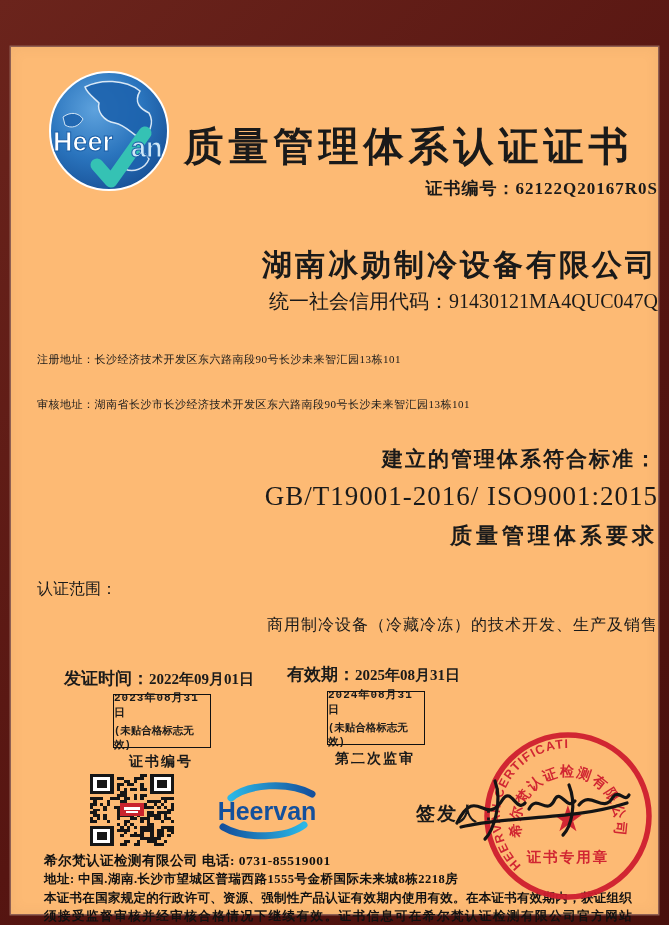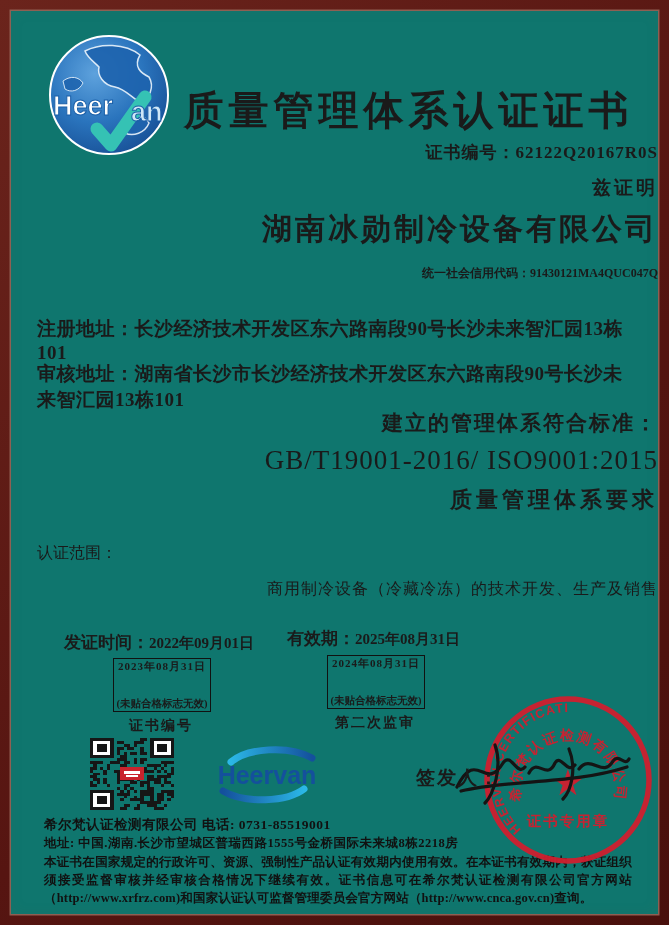--- a/index.html
+++ b/index.html
@@ -3,46 +3,47 @@
 <meta charset="utf-8">
 <style>
   html,body{margin:0;padding:0;}
   body{
     width:669px;height:925px;position:relative;overflow:hidden;
     background:linear-gradient(135deg,#6b241c 0%,#561511 55%,#49100c 100%);
     font-family:"Liberation Serif","DejaVu Serif",serif;
     color:#1a1a1a;
   }
   .page{
-    position:absolute;inset:11px;background:#0f766e;
+    position:absolute;inset:11px;background:#fdba74;
     box-shadow:0 0 0 1.5px #8f5f52, inset 0 0 14px rgba(120,90,70,.08);
+    margin-top:36px;
   }
   .abs{position:absolute;}
   .ctr{left:0;right:0;text-align:right;}
 
   .cert-title{top:72px;font-size:40px;font-weight:900;letter-spacing:5px;left:158px;right:10px;text-align:center;}
   .cert-no{top:130px;font-size:17px;font-weight:bold;letter-spacing:1px;}
   .certify{top:164px;font-size:19px;font-weight:bold;letter-spacing:3px;}
   .company{top:198px;font-size:30px;font-weight:900;letter-spacing:3px;}
-  .credit{top:254px;font-size:12px;font-weight:bold;}
-  .addr{left:26px;right:28px;font-size:19px;font-weight:700;letter-spacing:.5px;}
+  .credit{top:241px;font-size:20px;font-weight:normal;}
+  .addr{left:26px;right:28px;font-size:11px;font-weight:400;letter-spacing:.5px;}
   .addr1{top:305px;}
   .addr2{top:350px;}
   .std-head{top:398px;font-size:21px;font-weight:900;letter-spacing:2px;}
   .std-code{top:434px;font-size:27px;letter-spacing:1px;}
   .std-name{top:474px;font-size:22px;font-weight:900;letter-spacing:4px;}
   .scope-label{left:26px;top:532px;font-size:16px;font-weight:500;}
   .scope-text{top:568px;font-size:16px;font-weight:500;letter-spacing:1px;padding-left:36px;}
 
   .date-label{font-size:17px;font-weight:900;}
   .date-val{font-size:15px;font-weight:600;}
   .issue{left:53px;top:620px;}
   .expiry{left:276px;top:616px;}
 
-  .svl-box{width:96px;height:52px;border:1.5px solid #111;display:flex;flex-direction:column;justify-content:space-between;align-items:center;gap:4px;}
+  .svl-box{width:96px;height:52px;border:1.5px solid #111;display:flex;flex-direction:column;justify-content:center;align-items:center;gap:4px;font-family:Liberation Mono, monospace;}
   .svl-box .d{font-size:11px;font-weight:600;letter-spacing:1px;}
   .svl-box .n{font-size:10.5px;font-weight:600;}
   .svl1{left:102px;top:647px;}
   .svl2{left:316px;top:644px;}
   .svl-cap{width:96px;text-align:center;font-size:14px;font-weight:900;letter-spacing:2px;}
   .cap1{left:102px;top:706px;}
   .cap2{left:316px;top:703px;}
 
   .qr{left:79px;top:727px;width:84px;height:72px;}
   .brand{left:204px;top:734px;width:105px;height:60px;}
@@ -78,21 +79,20 @@
       <path d="M52 96 L66 112 L100 64" fill="none" stroke="#35c2b4" stroke-width="13" stroke-linecap="round" stroke-linejoin="round"></path>
       <text x="8" y="82" font-family="Liberation Sans, sans-serif" font-size="27" font-weight="bold" fill="#ffffff" stroke="#1a5fa8" stroke-width="1">Heer</text>
       <text x="86" y="88" font-family="Liberation Sans, sans-serif" font-size="27" font-weight="bold" fill="#cfe7f7" stroke="#1a5fa8" stroke-width="1">an</text>
     </svg>
   </div>
 
   <div class="abs cert-title">质量管理体系认证证书</div>
   <div class="abs ctr cert-no">
     <span>证书编号：</span><span>62122Q20167R0S</span>
   </div>
-  <div class="abs ctr certify">兹证明</div>
 
   <div class="abs ctr company">湖南冰勋制冷设备有限公司</div>
   <div class="abs ctr credit">
     <span>统一社会信用代码：</span><span>91430121MA4QUC047Q</span>
   </div>
   <div class="abs addr addr1">
     <span>注册地址：</span><span>长沙经济技术开发区东六路南段90号长沙未来智汇园13栋101</span>
   </div>
   <div class="abs addr addr2">
     <span>审核地址：</span><span>湖南省长沙市长沙经济技术开发区东六路南段90号长沙未来智汇园13栋101</span>

